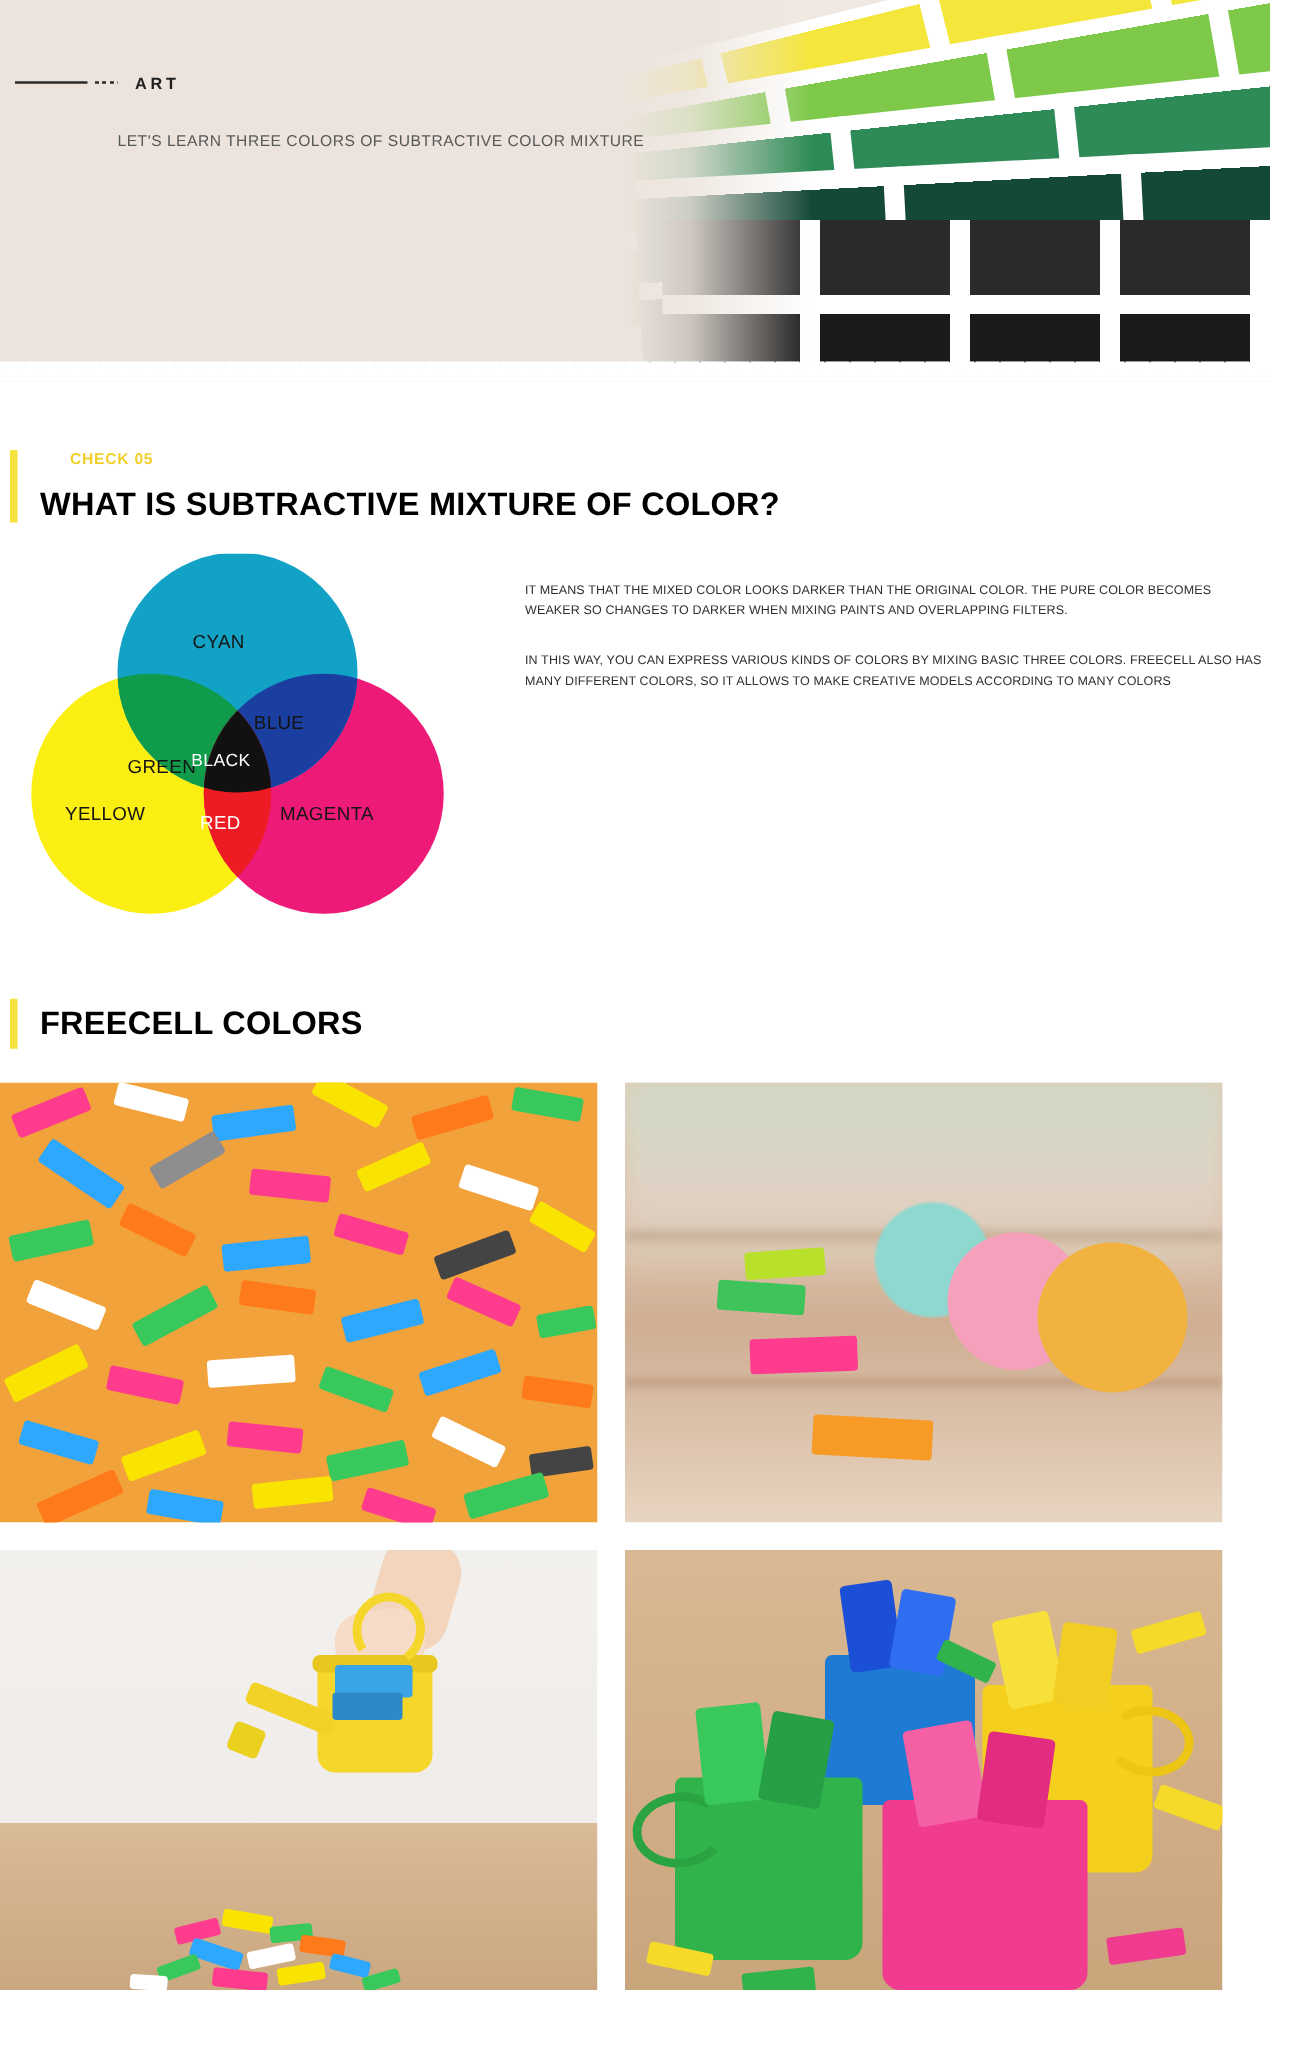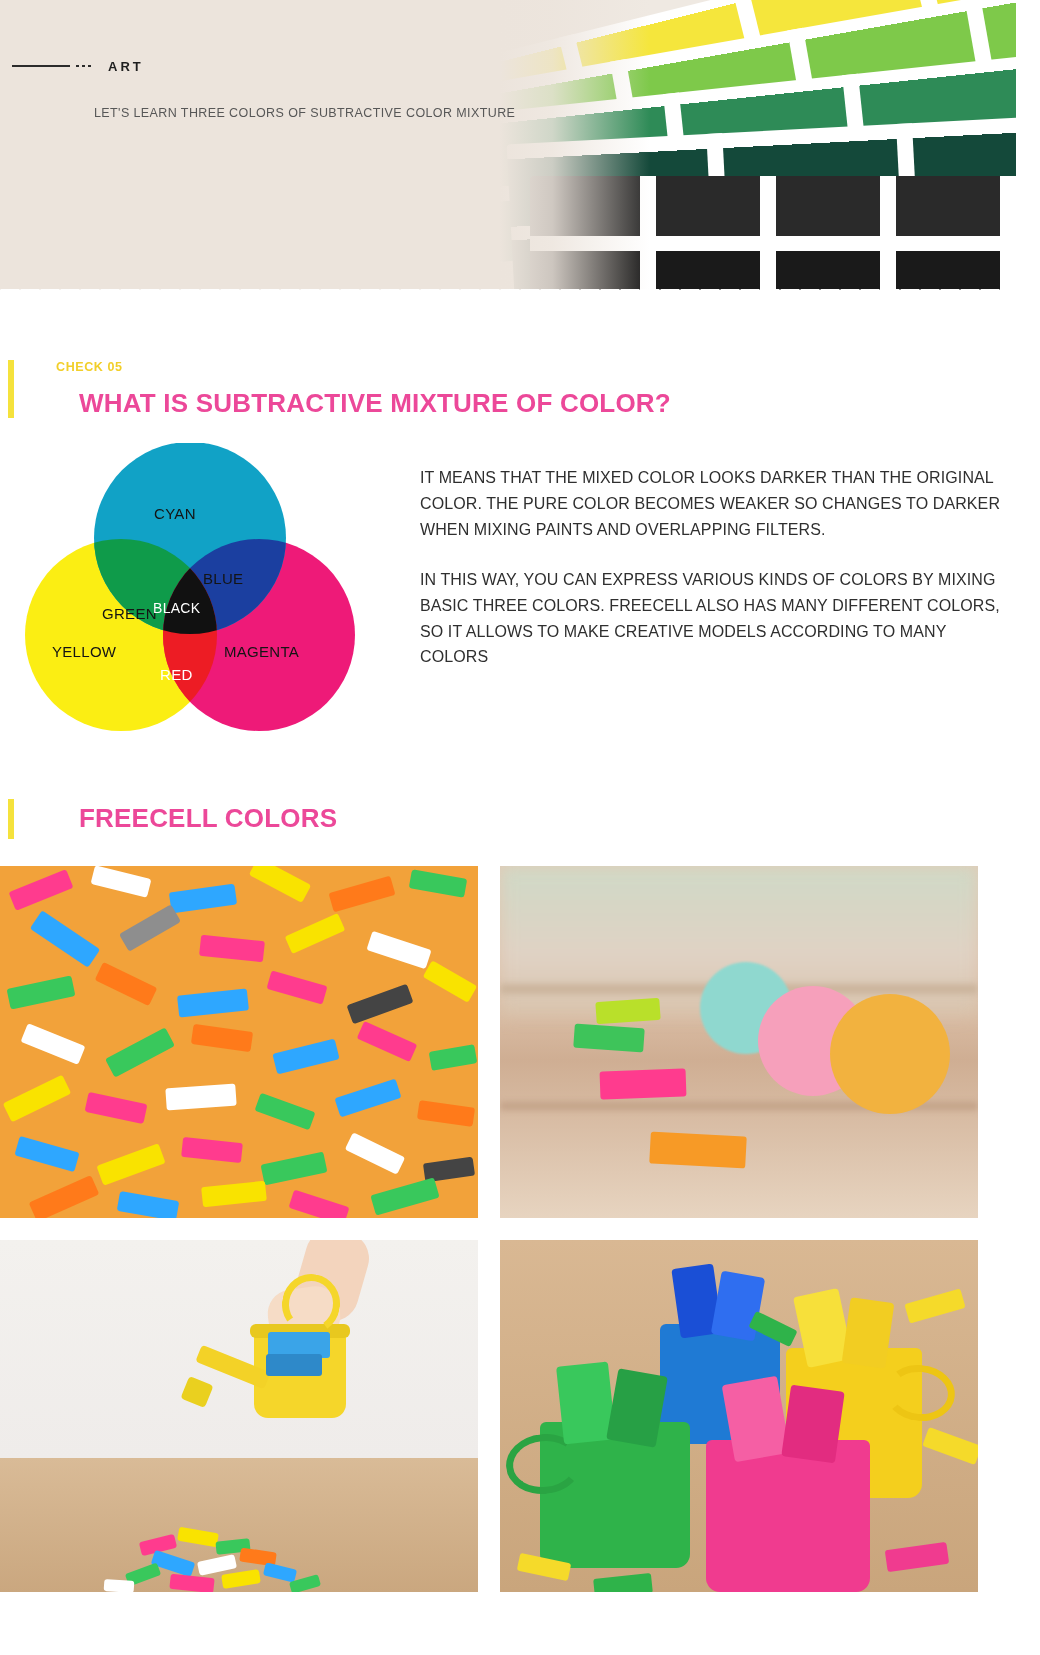--- a/index.html
+++ b/index.html
@@ -84,44 +84,44 @@
   
   .section { position: relative; padding-left: 0; }
   .accent-bar {
     position: absolute; left: 8px; width: 6px; background: #f5e23c;
   }
   .check-label {
     font-size: 12.5px; font-weight: bold; color: #f2cf2a; letter-spacing: 0.6px;
     margin-left: 56px;
   }
   .section-heading {
-    margin-left: 79px; margin-top: 14px;
-    font-size: 26px; font-weight: bold; color: #ec4899; letter-spacing: 0.2px;
+    margin-left: 32px; margin-top: 14px;
+    font-size: 26px; font-weight: bold; color: #000000; letter-spacing: 0.2px;
   }
 
   
   .venn-block { display: flex; margin-top: 24px; }
   .venn {
     position: relative; width: 340px; height: 300px; margin-left: 16px; flex: 0 0 340px;
   }
   .venn svg { display: block; }
   .venn-label {
     position: absolute; font-size: 15px; color: #141414; letter-spacing: 0.3px;
   }
   .lbl-cyan { left: 138px; top: 62px; }
   .lbl-green { left: 86px; top: 127px; margin-top: 35px; }
   .lbl-blue { left: 187px; top: 127px; }
   .lbl-black { left: 137px; top: 157px; color: #ffffff; font-size: 14px; }
   .lbl-yellow { left: 36px; top: 200px; }
-  .lbl-red { left: 144px; top: 207px; color: #ffffff; margin-top: 16px; }
+  .lbl-red { left: 144px; top: 207px; color: #ffffff; }
   .lbl-magenta { left: 208px; top: 200px; }
 
   .venn-text { margin-left: 64px; padding-top: 22px; width: 590px; }
   .venn-text p {
-    font-size: 16px; line-height: 1.62; color: #2f2f2f; letter-spacing: 0.1px;
+    font-size: 10px; line-height: 1.62; color: #2f2f2f; letter-spacing: 0.1px;
   }
   .venn-text p + p { margin-top: 24px; }
 
   
   .gallery { margin-top: 16px; }
   .gallery-row { display: flex; gap: 22px; margin-bottom: 22px; }
   .photo {
     width: 478px; height: 352px; overflow: hidden; position: relative;
   }
   .photo.left { margin-left: 0; }

